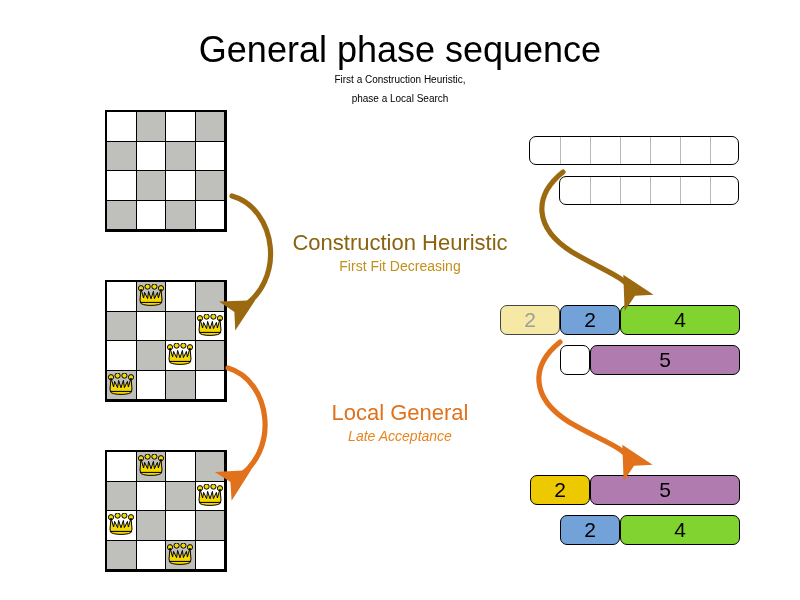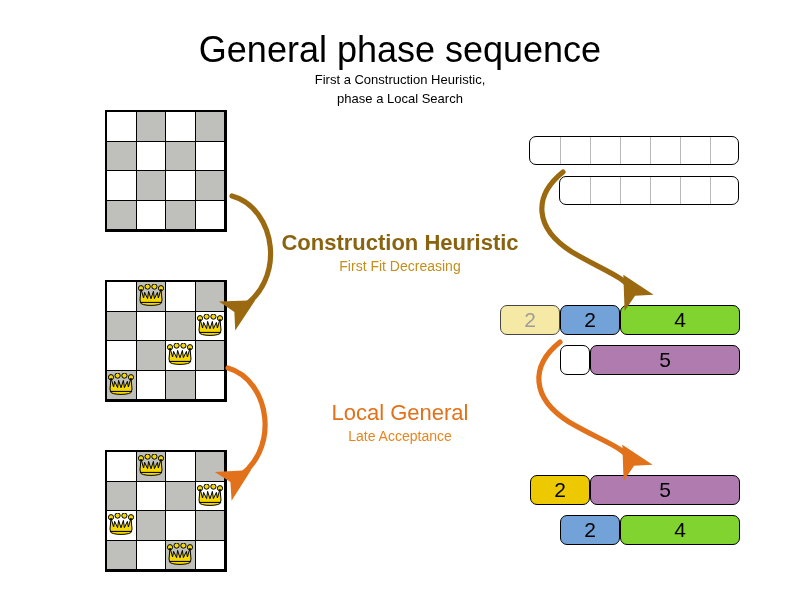--- a/index.html
+++ b/index.html
@@ -14,33 +14,33 @@
 
   
   .title{
     position:absolute;left:0;top:29px;width:800px;
     text-align:center;
     font-size:36px;color:#000000;font-weight:normal;
     letter-spacing:0px;
   }
   .subtitle{
     position:absolute;left:0;top:70px;width:800px;
-    text-align:center;font-size:13px;color:#000000;line-height:19px;
+    text-align:center;font-size:10px;color:#000000;line-height:19px;
   }
 
   
   .phase{position:absolute;text-align:center;width:300px;}
   .phase .big{font-size:22px;line-height:26px;}
   .phase .small{font-size:14px;line-height:20px;}
   .phase-ch{left:250px;top:230px;}
-  .phase-ch .big{color:#8a6310;font-weight:bold;}
+  .phase-ch .big{color:#8a6310;}
   .phase-ch .small{color:#c2901a;}
   .phase-ls{left:250px;top:400px;}
   .phase-ls .big{color:#e1711a;}
-  .phase-ls .small{color:#e8851f;}
+  .phase-ls .small{color:#e8851f;font-style:italic;}
 
   
   .board{
     position:absolute;width:122px;height:122px;
     border:2px solid #000;
     box-sizing:border-box;
     display:grid;
     grid-template-columns:repeat(4,1fr);
     grid-template-rows:repeat(4,1fr);
   }

